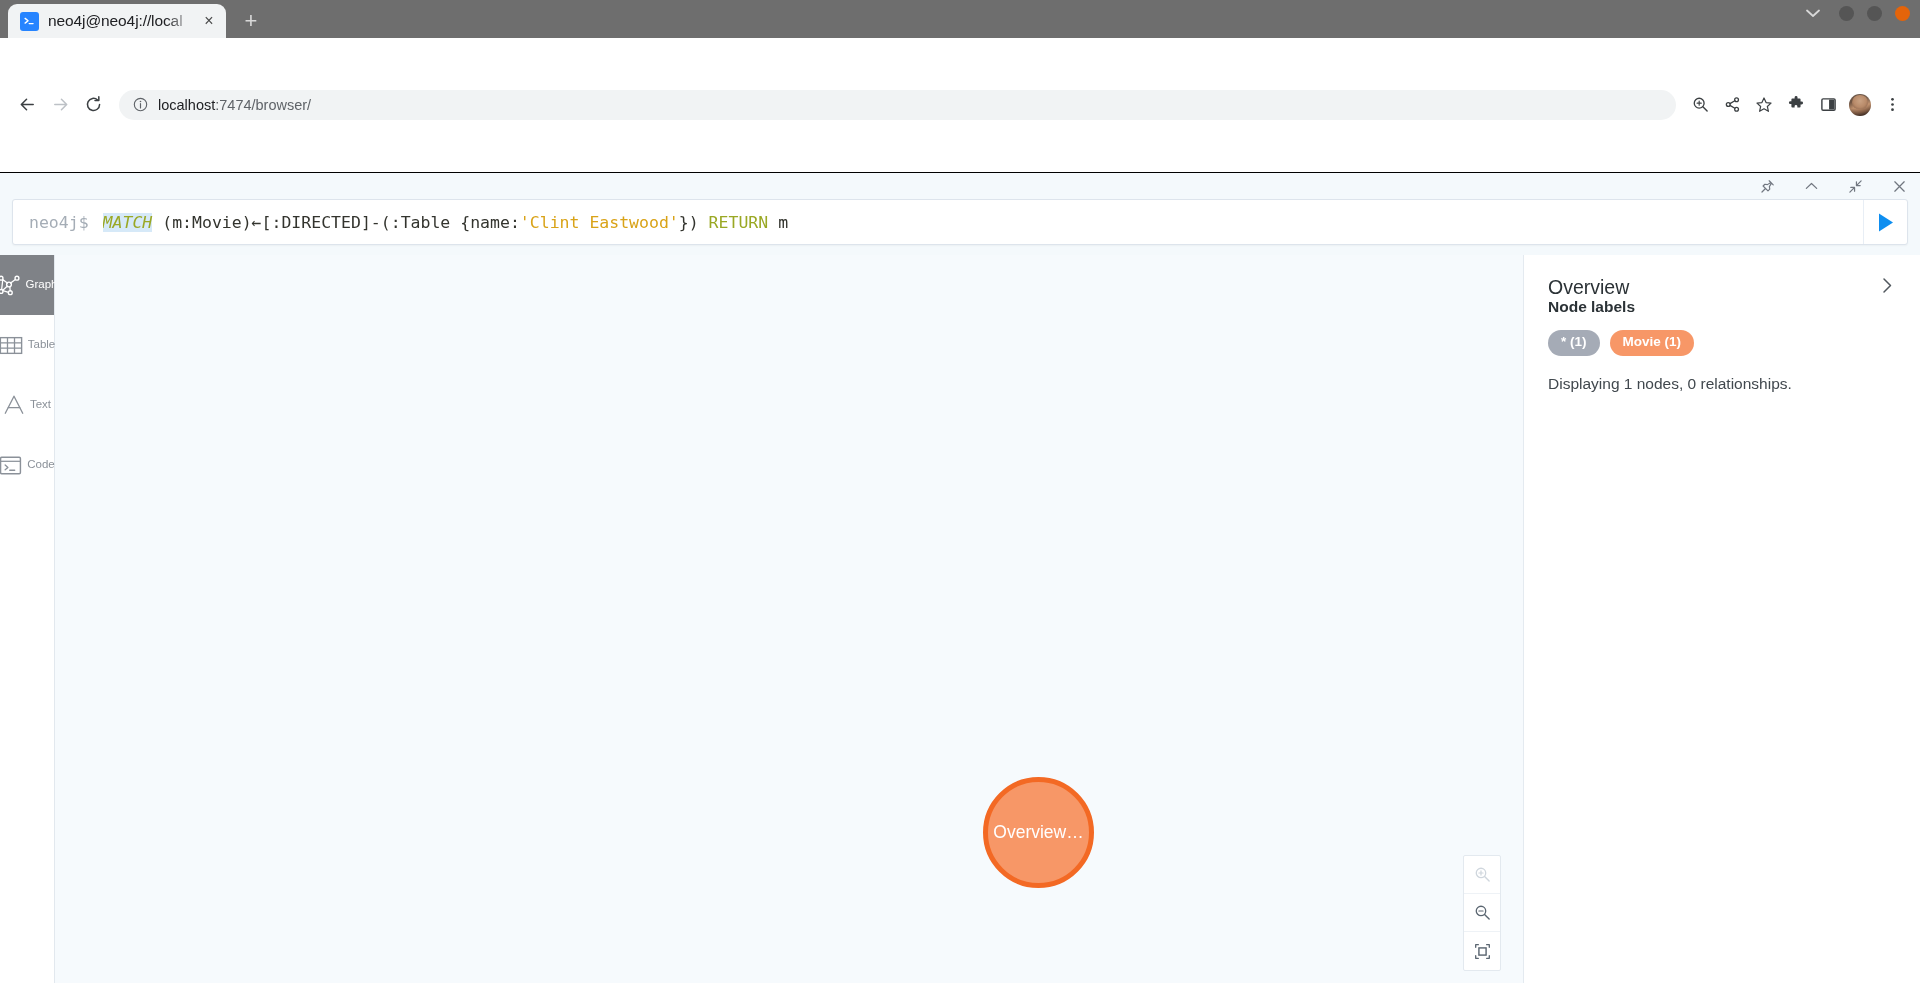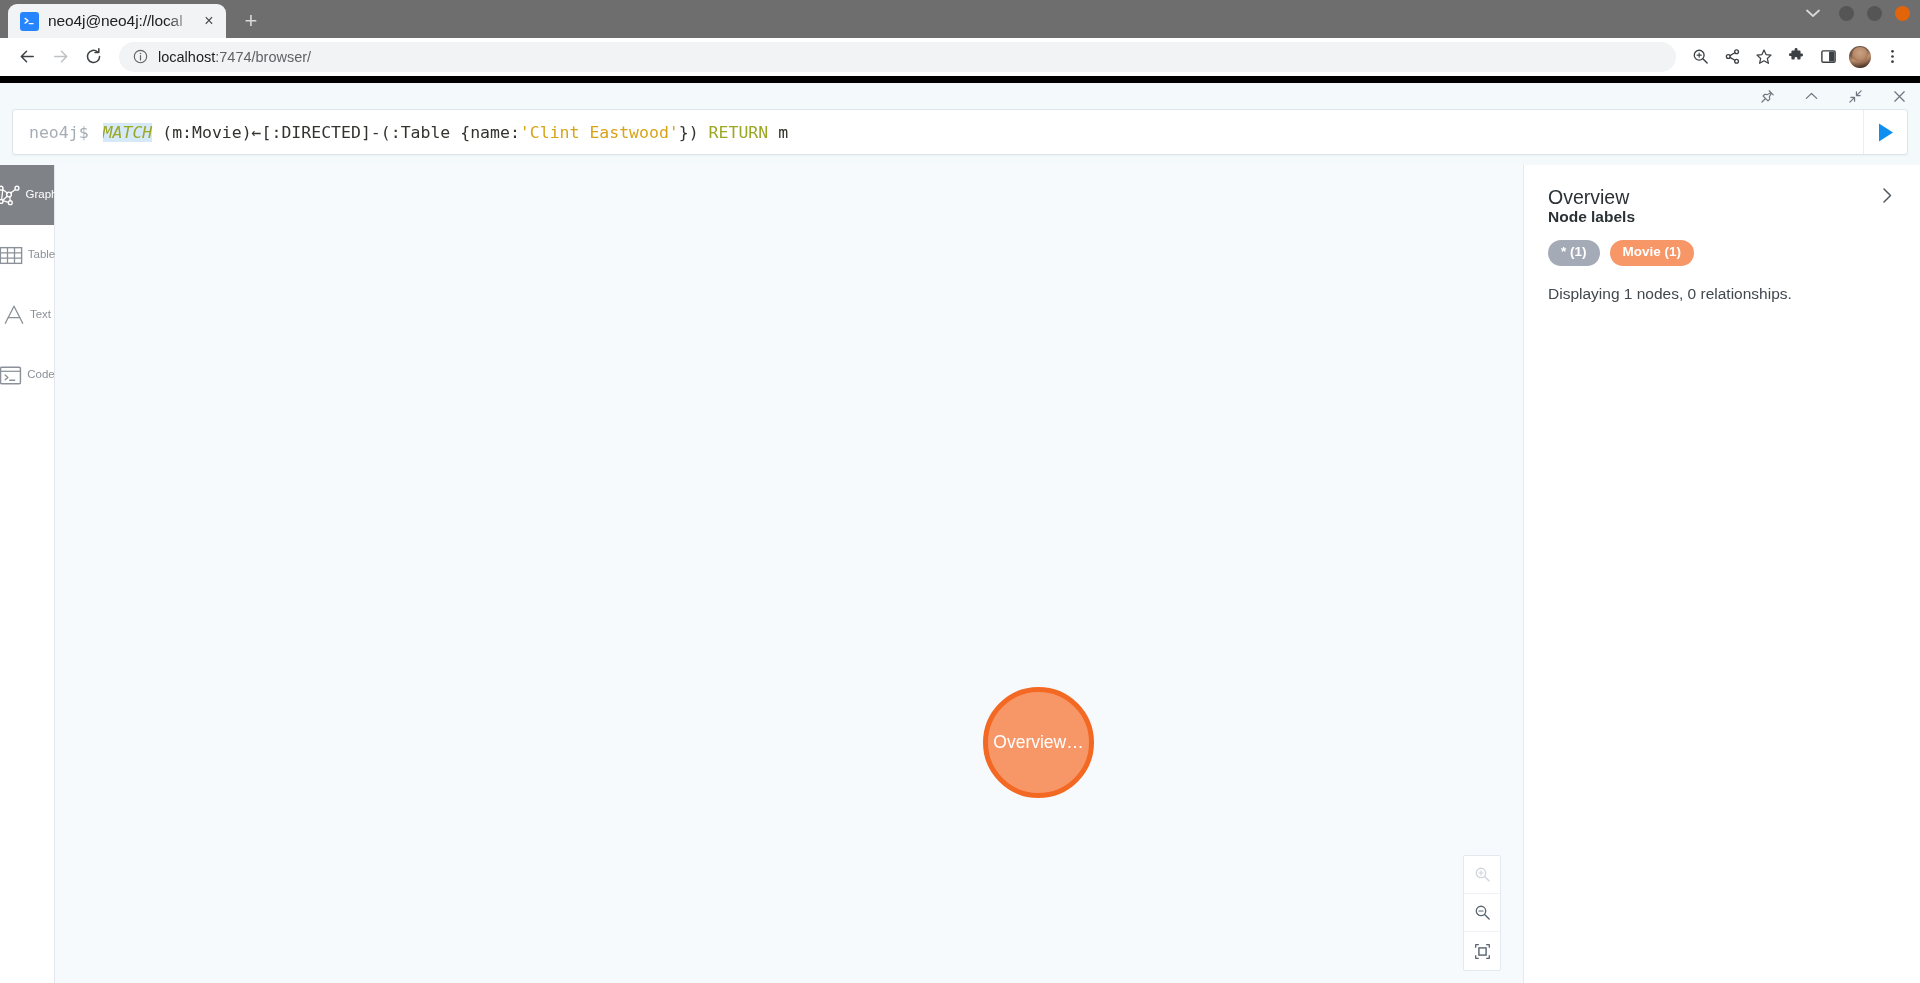--- a/index.html
+++ b/index.html
@@ -5,21 +5,21 @@
 <style>
   * { box-sizing: border-box; margin: 0; padding: 0; }
   html, body {
     width: 1920px; height: 983px;
     overflow: hidden;
     font-family: "Liberation Sans", sans-serif;
     background: #ffffff;
   }
 
   
-  .browser-window { width: 1920px; height: 983px; display: flex; flex-direction: column; }
+  .browser-window { width: 1920px; height: 983px; display: flex; flex-direction: column; gap: 48px; }
 
   .titlebar {
     height: 38px;
     background: #6e6e6e;
     display: flex;
     align-items: flex-end;
     padding-left: 8px;
     position: relative;
     flex: 0 0 38px;
   }
@@ -136,21 +136,21 @@
     background: radial-gradient(ellipse at 50% 42%, #caa283 0%, #b88a69 55%, #7a5743 100%);
   }
 
   
   .app {
     flex: 1 1 auto;
     background: #f4f9fc;
     display: flex;
     flex-direction: column;
     position: relative;
-    border-top: 7px solid #000000;
+    border-top: 1px solid #000000;
   }
 
   .editor-wrap {
     background: #f4f9fc;
     padding: 0 0 0 0;
     flex: 0 0 auto;
   }
   .editor-topbar {
     height: 26px;
     display: flex;

